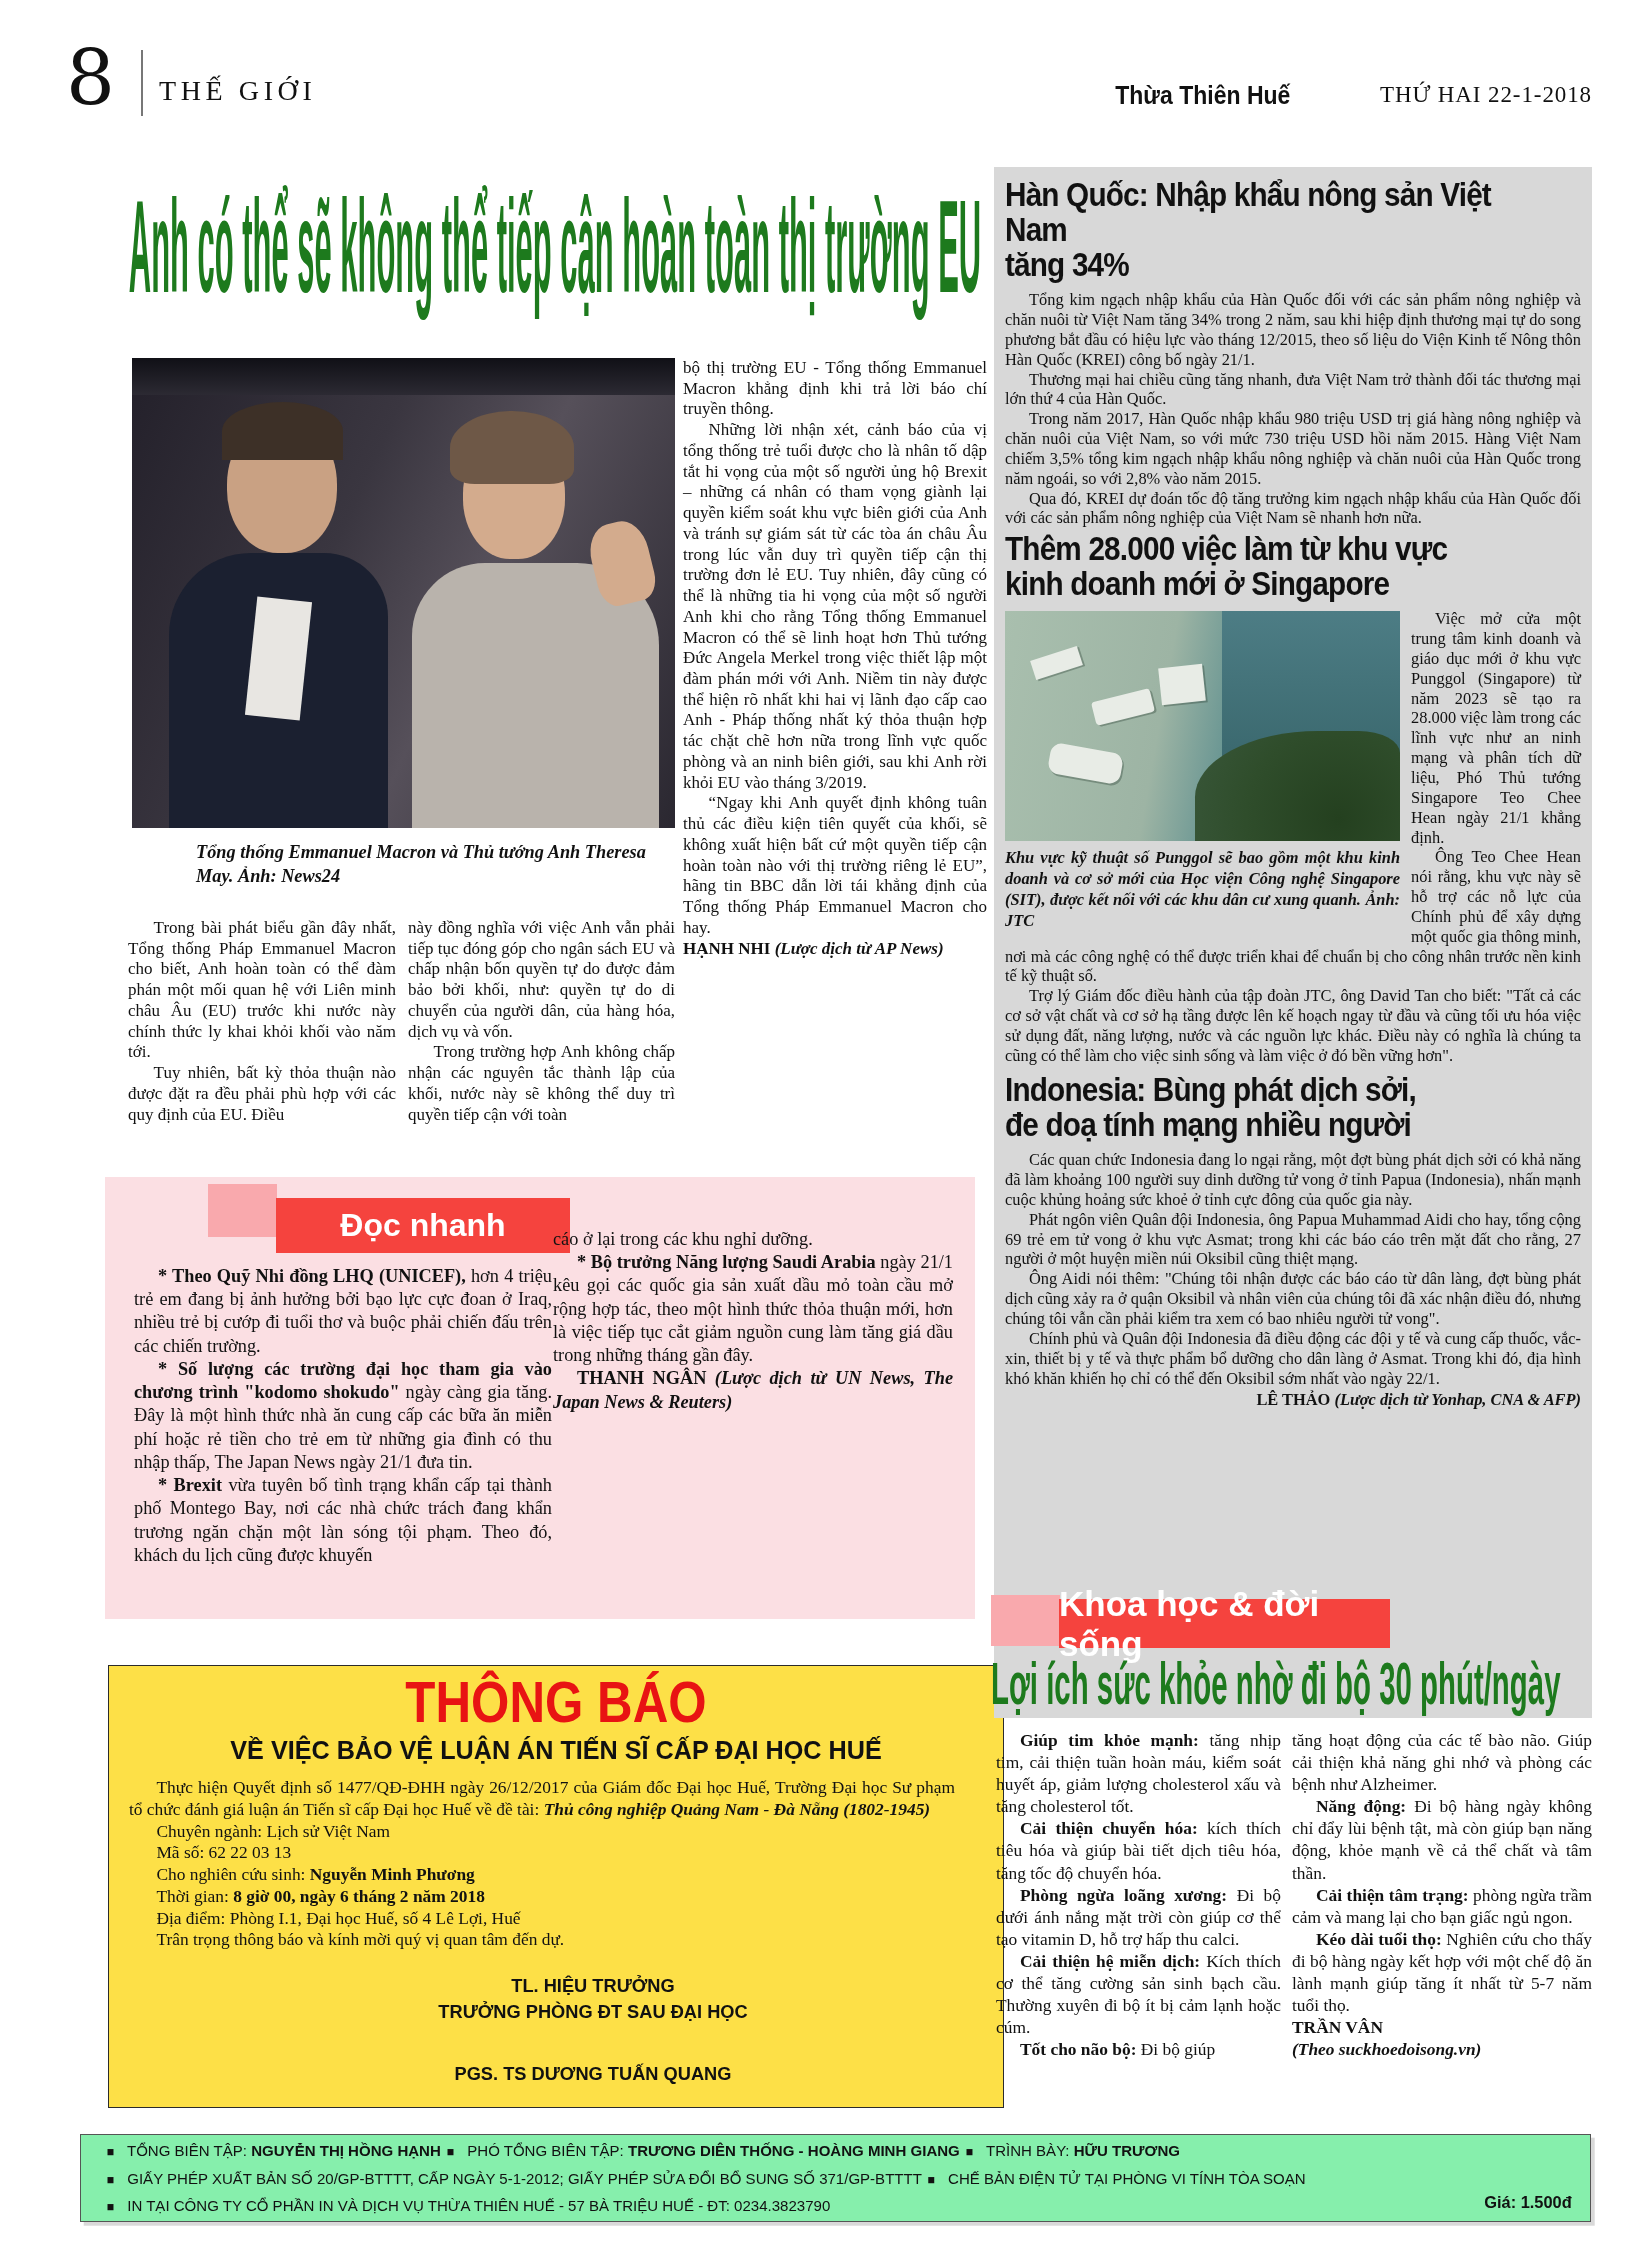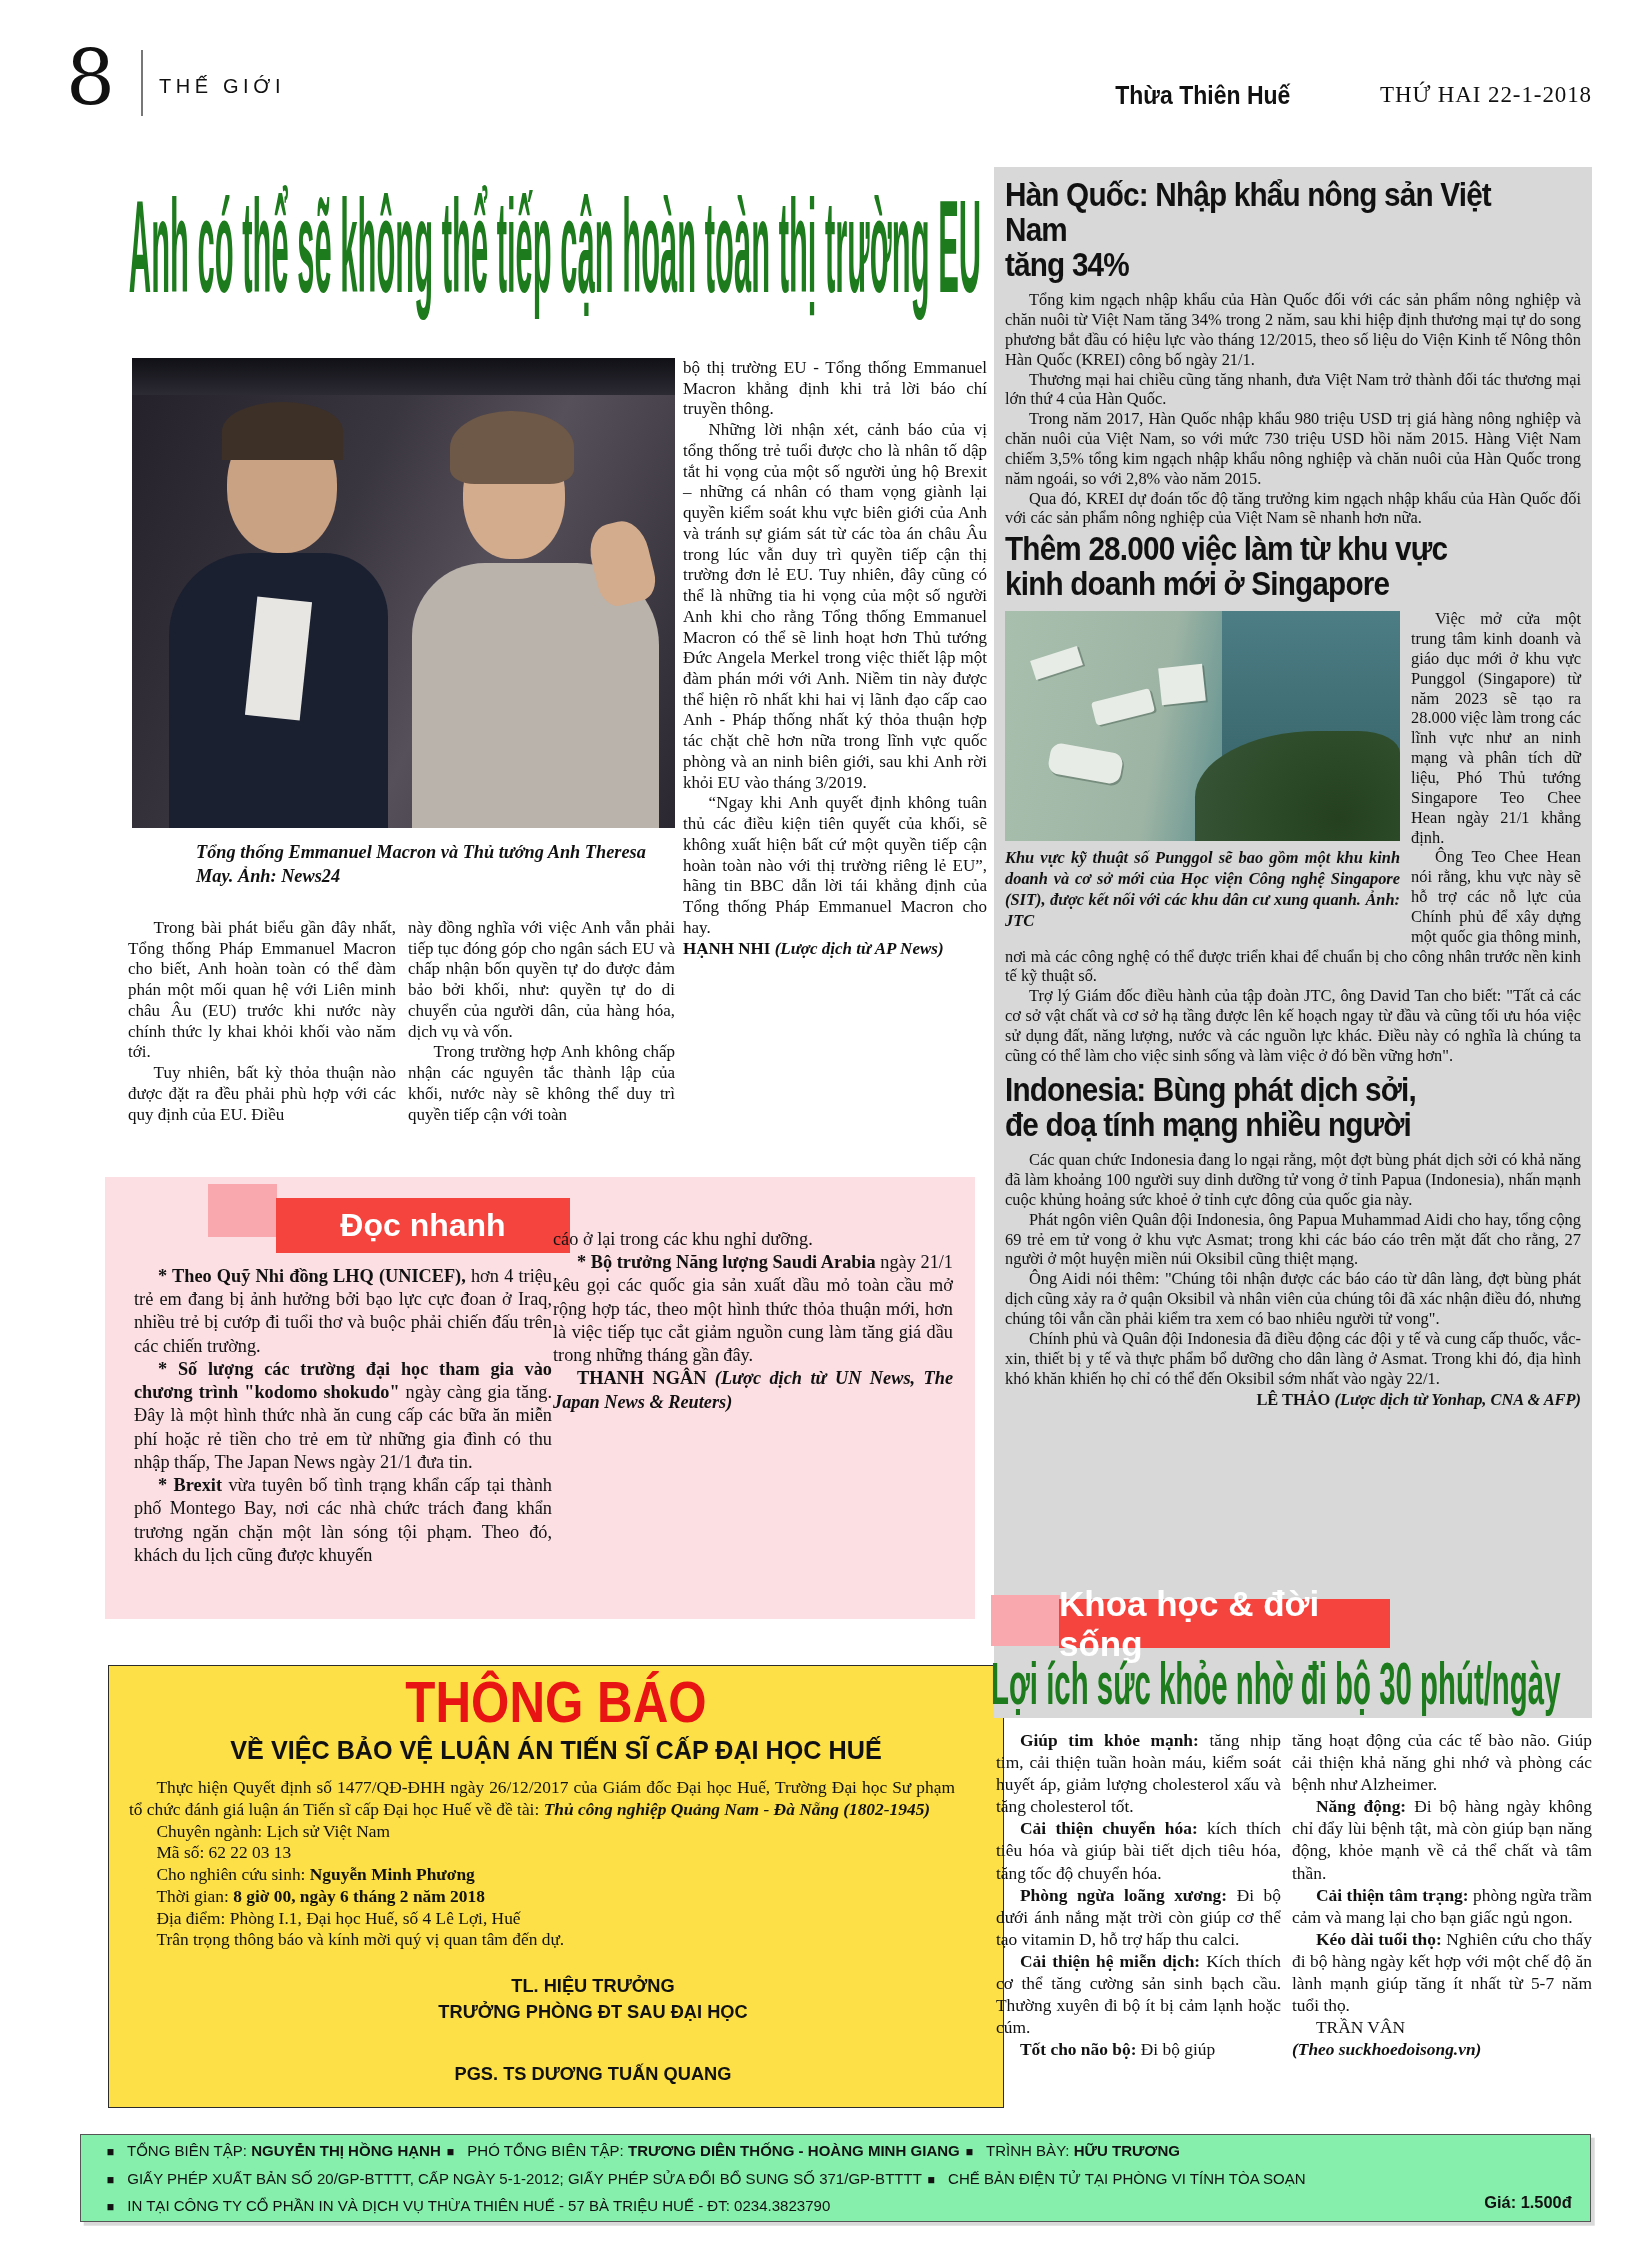--- a/index.html
+++ b/index.html
@@ -3,22 +3,22 @@
 <meta charset="utf-8">
 <style>
   html,body{margin:0;padding:0;background:#efefef;}
   .page{position:relative;width:1647px;height:2267px;background:#ffffff;overflow:hidden;
         font-family:"Liberation Serif","DejaVu Serif",serif;color:#111;}
   
   .hdr{position:absolute;left:57px;top:44px;width:1535px;height:73px;}
   .pgnum{position:absolute;left:9.1px;top:-5.5px;font-size:77px;line-height:1;font-weight:400;
          font-family:"DejaVu Serif",serif;}
   .hdr-bar{position:absolute;left:84px;top:5.5px;width:1.8px;height:66px;background:#777;}
-  .section-name{position:absolute;left:102px;top:31px;font-size:20px;letter-spacing:4.6px;
-        font-family:Liberation Sans, sans-serif;text-align:center;}
+  .section-name{position:absolute;left:102px;top:31px;font-size:28px;letter-spacing:4.6px;
+        font-family:Liberation Serif, serif;text-align:center;}
   .masthead{position:absolute;right:302px;top:37px;font-size:25px;font-weight:bold;
         font-family:"Liberation Sans",sans-serif;transform:scaleX(.92);transform-origin:right;}
   .hdr-date{position:absolute;right:0;top:38px;font-size:23px;letter-spacing:0.9px;}
   
   .headline-wrap{position:absolute;left:123px;top:163px;width:863px;height:201px;}
   .headline-wrap .big{position:absolute;left:50%;top:9.1px;display:inline-block;white-space:nowrap;
         font-family:"Liberation Sans",sans-serif;font-weight:bold;font-size:91px;color:#1d7a1d;
         transform:translateX(-50%) scale(0.34,1.45);transform-origin:center top;}
   
   .photo-area{position:absolute;left:132px;top:358px;width:543px;height:470px;overflow:hidden;
@@ -107,21 +107,21 @@
   .headline2{position:absolute;left:991px;top:1650px;width:603px;height:64px;}
   .headline2 .big{display:inline-block;white-space:nowrap;color:#1d7a1d;
         font-family:"Liberation Sans",sans-serif;font-weight:bold;font-size:49px;
         transform:scale(0.60,1.2);transform-origin:left top;}
   .hl-c1{position:absolute;left:996px;top:1729px;width:285px;}
   .hl-c2{position:absolute;left:1292px;top:1729px;width:300px;}
   .hl-c1 p,.hl-c2 p{margin:0;font-size:17.4px;line-height:1.27;text-align:justify;text-indent:24px;}
   .hl-c1 p.noind,.hl-c2 p.noind{text-indent:0;}
   .hl-lead{font-weight:bold;}
   .hl-by{text-align:right;text-indent:0 !important;}
-  .hl-by .bname{font-weight:normal;margin-left:24px;}
+  .hl-by .bname{font-weight:bold;}
   .hl-by .bsrc{font-weight:bold;font-style:italic;}
   
   .footer{position:absolute;left:80px;top:2134px;width:1509px;height:86px;border:1.8px solid #555;
         background:#86efac;box-shadow:3.7px 3.7px 0 #d9d9d9;}
   .footer .fline{position:absolute;left:24px;right:24px;font-family:"Liberation Sans",sans-serif;
         font-size:15.5px;letter-spacing:0;white-space:nowrap;transform:scaleX(.97);transform-origin:left;}
   .fl1{top:7.3px;} .fl2{top:35px;} .fl3{top:62px;}
   .fbullet{font-size:12.8px;margin:0 9.1px 0 1.8px;}
   .fbold{font-weight:bold;}
   .fprice{position:absolute;right:18.3px;top:58px;font-weight:bold;font-size:16.4px;

